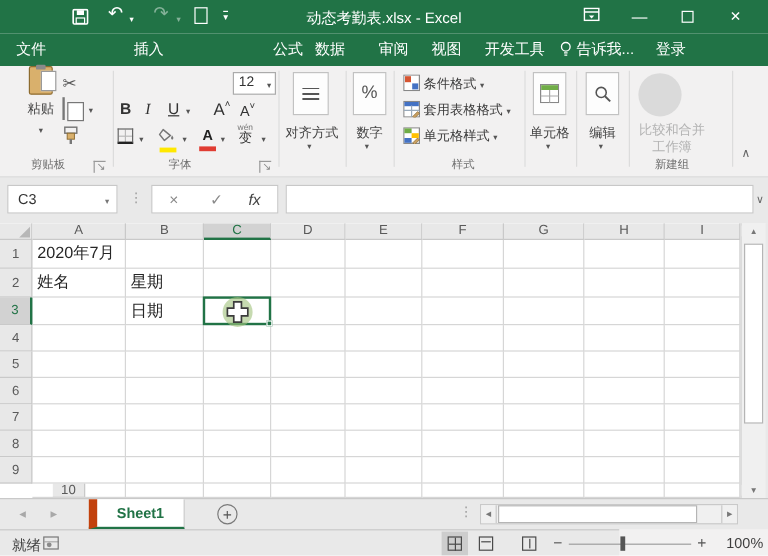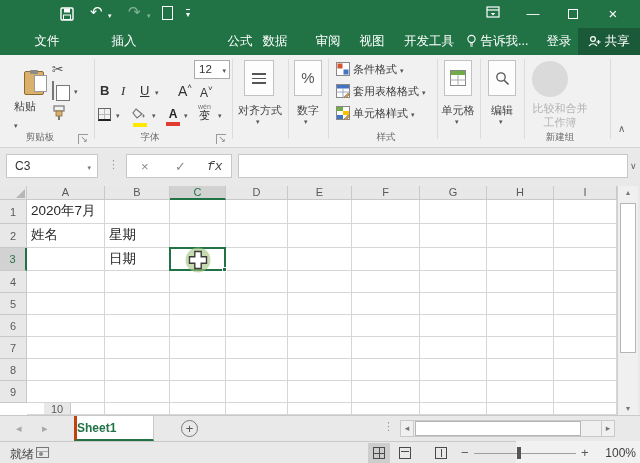--- a/index.html
+++ b/index.html
@@ -49,21 +49,21 @@
   .colorbar { display:block; width:14px; height:4px; margin:0 auto; }
   .grayed { color:#b3b3b3; }
   .compare-circle { position:absolute; width:36px; height:36px; border-radius:50%; background:#dadada; }
 
   
   #formulabar { left:0; top:148px; width:640px; height:38px; background:#e9e9e9; }
   .fb-box { position:absolute; top:6px; height:24px; background:#fff; border:1px solid #c8c8c8; }
   #namebox { left:6px; width:92px; font-size:12px; color:#333; padding:4px 0 0 8px; }
   #namebox .caret { position:absolute; right:6px; top:9px; color:#777; }
   .fb-btn { position:absolute; top:4px; font-size:13px; color:#8a8a8a; }
-  #fx-label { font-style:italic; font-family:Liberation Mono, monospace; color:#444; font-size:13px; }
+  #fx-label { font-style:italic; font-family:Liberation Sans, sans-serif; color:#444; font-size:13px; }
 
   
   #grid { left:0; top:186px; width:617px; height:229px; background:#fff; overflow:hidden; }
   .colhdr, .rowhdr { position:absolute; background:#e8e8e8; border-right:1px solid #c9c9c9; border-bottom:1px solid #c9c9c9; color:#5a5a5a; font-size:11px; text-align:center; }
   .colhdr.sel, .rowhdr.sel { background:#d2d2d2; color:#217346; }
   .colhdr.sel { border-bottom:2px solid #217346; }
   .rowhdr.sel { border-right:2px solid #217346; }
   #corner-cell { left:0; top:0; width:27px; height:14px; background:#e8e8e8; border-right:1px solid #c9c9c9; border-bottom:1px solid #c9c9c9; }
   .corner-tri { position:absolute; right:1px; bottom:1px; width:0; height:0; border-left:9px solid transparent; border-bottom:9px solid #b7b7b7; }
   .gcell { position:absolute; border-right:1px solid #d6d6d6; border-bottom:1px solid #d6d6d6; font-size:13.5px; color:#262626; padding:2px 3px 0 4px; white-space:nowrap; overflow:visible; background:transparent; }
@@ -71,21 +71,21 @@
   #fill-handle { position:absolute; width:5px; height:5px; background:#217346; border:1px solid #fff; }
   
   #vscroll { position:absolute; left:617px; top:186px; width:21px; height:229px; background:#f0f0f0; border-left:1px solid #d0d0d0; }
   .scroll-btn { position:absolute; background:#f0f0f0; color:#777; font-size:8px; text-align:center; }
   #vthumb { position:absolute; left:2px; top:17px; width:16px; height:150px; background:#fff; border:1px solid #b5b5b5; }
   #win-right-strip { position:absolute; left:638px; top:186px; width:2px; height:229px; background:#e9e9e9; }
 
   
   #sheetbar { left:0; top:415px; width:640px; height:26px; background:#e9e9e9; border-top:1px solid #c9c9c9; }
   .sheetnav { position:absolute; top:6px; font-size:11px; color:#a8a8a8; }
-  #sheet-tab { position:absolute; left:74px; top:0; width:80px; height:25px; background:#fff; border-left:3px solid #c2410c; border-right:1px solid #c9c9c9; border-bottom:2px solid #217346; color:#217346; font-size:12px; font-weight:bold; text-align:left; line-height:24px; }
+  #sheet-tab { position:absolute; left:74px; top:0; width:80px; height:25px; background:#fff; border-left:7px solid #c2410c; border-right:1px solid #c9c9c9; border-bottom:2px solid #217346; color:#217346; font-size:12px; font-weight:bold; text-align:center; line-height:24px; }
   #add-sheet { position:absolute; left:181px; top:4px; width:17px; height:17px; border:1px solid #7a7a7a; border-radius:50%; color:#555; font-size:13px; line-height:15px; text-align:center; }
   #tab-splitter { position:absolute; left:383px; top:4px; color:#9a9a9a; font-size:11px; }
   #hscroll-track { position:absolute; left:400px; top:4px; width:215px; height:17px; background:#f0f0f0; border:1px solid #c9c9c9; }
   .hbtn { position:absolute; top:0; width:13px; height:15px; background:#f0f0f0; color:#777; font-size:9px; text-align:center; line-height:15px; }
   #hthumb { position:absolute; left:14px; top:0; width:166px; height:15px; background:#fff; border:1px solid #b5b5b5; }
 
   
   #statusbar { left:0; top:441px; width:516px; height:22px; background:#e9e9e9; border-top:1px solid #c9c9c9; font-size:12px; color:#3f3f3f; }
   .vb { position:absolute; top:1px; width:22px; height:20px; text-align:center; padding-top:4px; }
   .vb.active { background:#cdcdcd; }
@@ -112,57 +112,52 @@
           <rect x="4" y="1.5" width="6" height="4" fill="#fff"></rect>
           <rect x="3.5" y="8" width="7" height="4.5" fill="none" stroke="#fff"></rect>
         </svg>
     </span>
     <span class="qat-icon" style="left:90px;top:5px">↶</span>
     <span class="tiny-caret" style="left:108px">▾</span>
     <span class="qat-icon disabled-qat" style="left:128px;top:5px">↷</span>
     <span class="tiny-caret disabled-qat" style="left:147px">▾</span>
     <span class="qat-icon" style="left:162px;top:6px"><span class="newdoc-box"></span></span>
     <span class="qat-icon customize-btn" style="left:186px;top:9px">▾</span>
+    <div id="title-text">动态考勤表.xlsx - Excel</div>
     <span class="winctl" style="left:478px">
       <svg width="14" height="12" viewBox="0 0 14 12">
           <rect x="1" y="1" width="12" height="10" fill="none" stroke="#fff" stroke-width="1.2"></rect>
           <line x1="1" y1="4" x2="13" y2="4" stroke="#fff" stroke-width="1.2"></line>
           <path d="M7 9.5 L4.8 7 h4.4 Z" fill="#fff"></path>
         </svg>
     </span>
     <span class="winctl" style="left:518px">—</span>
     <span class="winctl" style="left:558px"><span class="max-box"></span></span>
     <span class="winctl" style="left:598px;font-size:15px">×</span>
   </div>
 
   <div id="tabrow" class="abs">
-    <span class="rtab" style="left:26px;width:42px">文件</span>
+    <span class="rtab" style="left:5px;width:42px">文件</span>
     <span class="rtab" style="left:104px;width:40px">插入</span>
     <span class="rtab" style="left:220px;width:40px">公式</span>
     <span class="rtab" style="left:255px;width:40px">数据</span>
     <span class="rtab" style="left:308px;width:40px">审阅</span>
     <span class="rtab" style="left:352px;width:40px">视图</span>
     <span class="rtab" style="left:466px;width:74px;text-align:left"><span class="bulb-icon"><svg width="11" height="13" viewBox="0 0 11 13">
             <circle cx="5.5" cy="5" r="3.6" fill="none" stroke="#fff" stroke-width="1.1"></circle>
             <line x1="4" y1="10" x2="7" y2="10" stroke="#fff" stroke-width="1.1"></line>
             <line x1="4.3" y1="12" x2="6.7" y2="12" stroke="#fff" stroke-width="1.1"></line>
           </svg></span> <span>告诉我...</span></span>
     <span class="rtab" style="left:396px;width:66px">开发工具</span>
     <span class="rtab" style="left:542px;width:34px">登录</span>
-    <span class="rtab" id="share-btn" style="left:578px;width:62px"><span><svg width="13" height="12" viewBox="0 0 13 12" style="vertical-align:-2px">
-            <circle cx="5" cy="4" r="2.4" fill="none" stroke="#fff" stroke-width="1.2"></circle>
-            <path d="M1 11 q4 -4.5 8 0" fill="none" stroke="#fff" stroke-width="1.2"></path>
-            <line x1="10.5" y1="5" x2="10.5" y2="9" stroke="#fff" stroke-width="1.2"></line>
-            <line x1="8.5" y1="7" x2="12.5" y2="7" stroke="#fff" stroke-width="1.2"></line>
-          </svg></span> <span>共享</span></span>
   </div>
 
   <div id="ribbon" class="abs">
 
-    <div class="abs" style="left:14px;top:16px;width:40px;text-align:left">
+    <div class="abs" style="left:14px;top:0;width:40px;text-align:center">
       <span class="clipboard-icon" style="display:block">
           <span class="clip"></span>
           <span class="page"></span>
         </span>
       <span class="rlabel" style="position:static;display:block;margin-top:4px">粘贴</span>
       <span class="caret">▾</span>
     </div>
     <span class="abs" style="left:52px;top:6px;font-size:14px;color:#555">✂</span>
     <span class="abs" style="left:52px;top:27px"><span class="copy-icon"></span></span>
     <span class="abs caret" style="left:74px;top:33px">▾</span>

